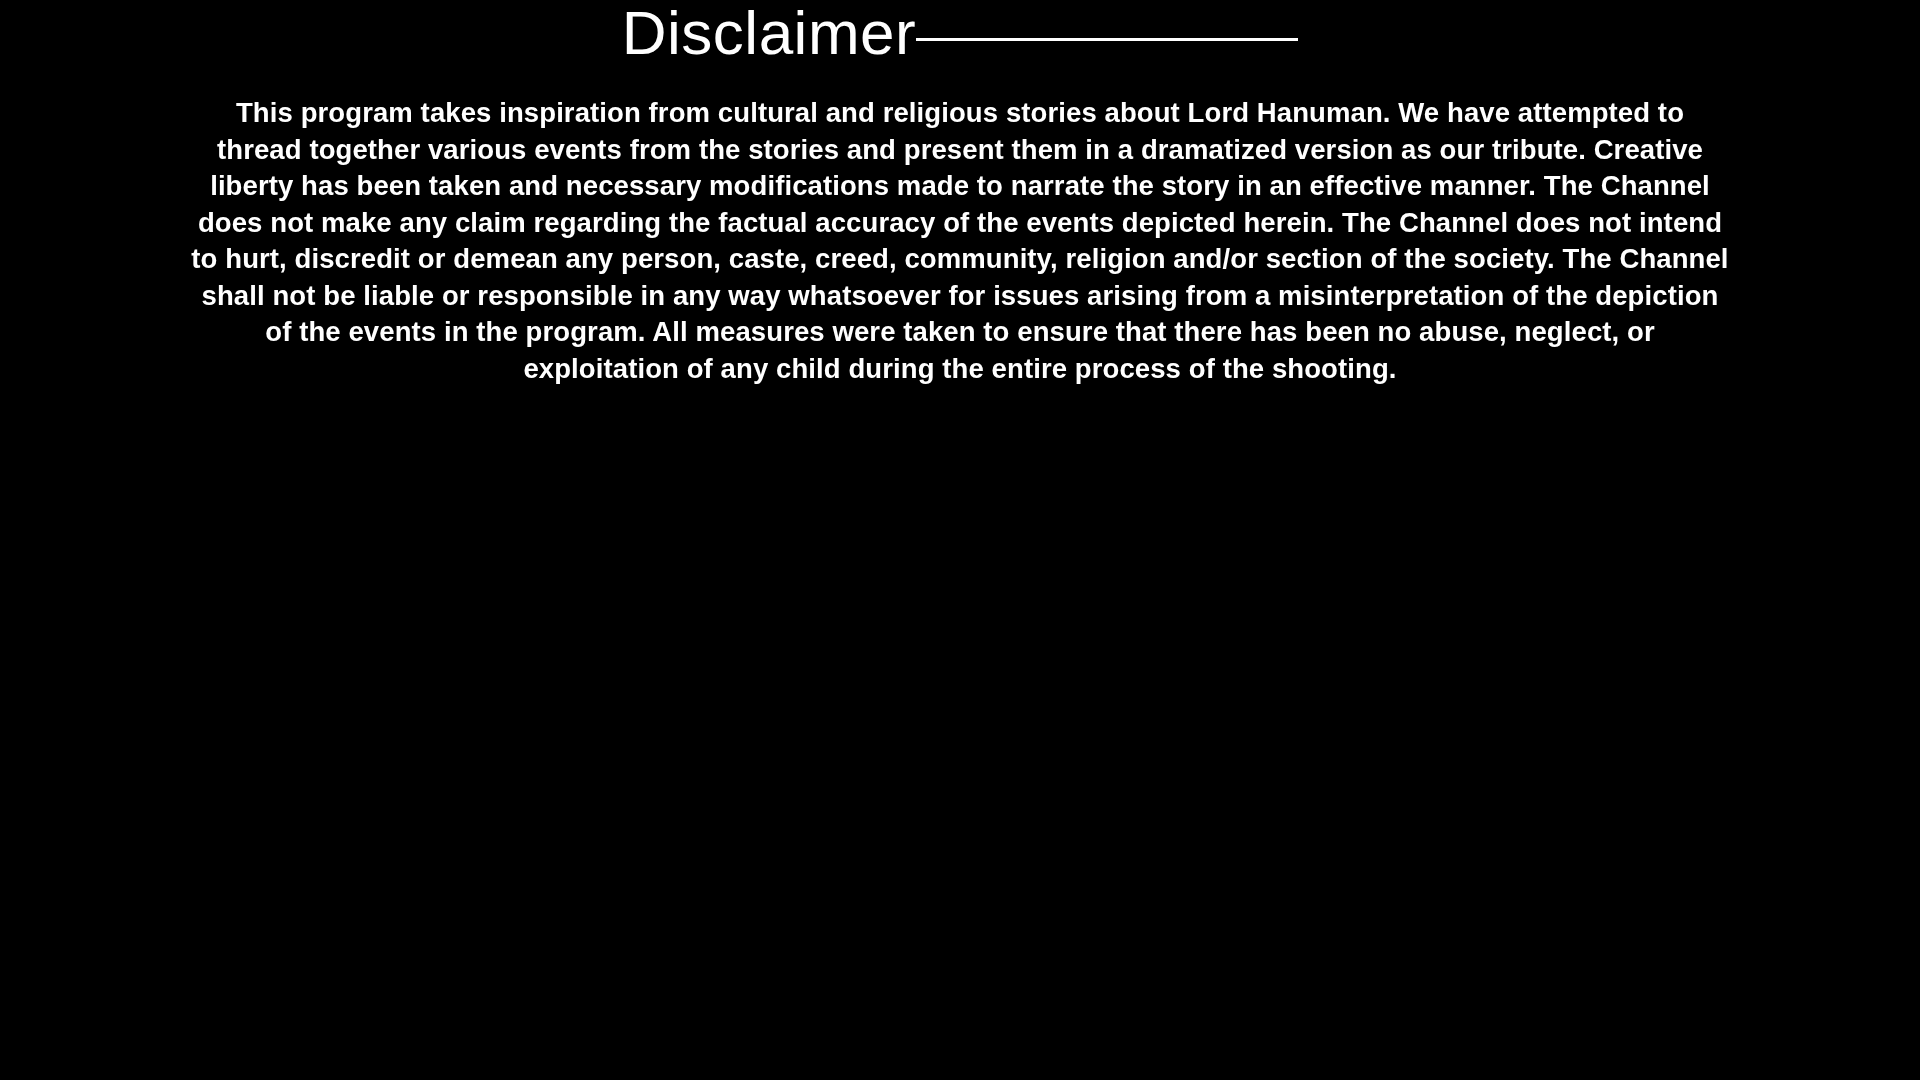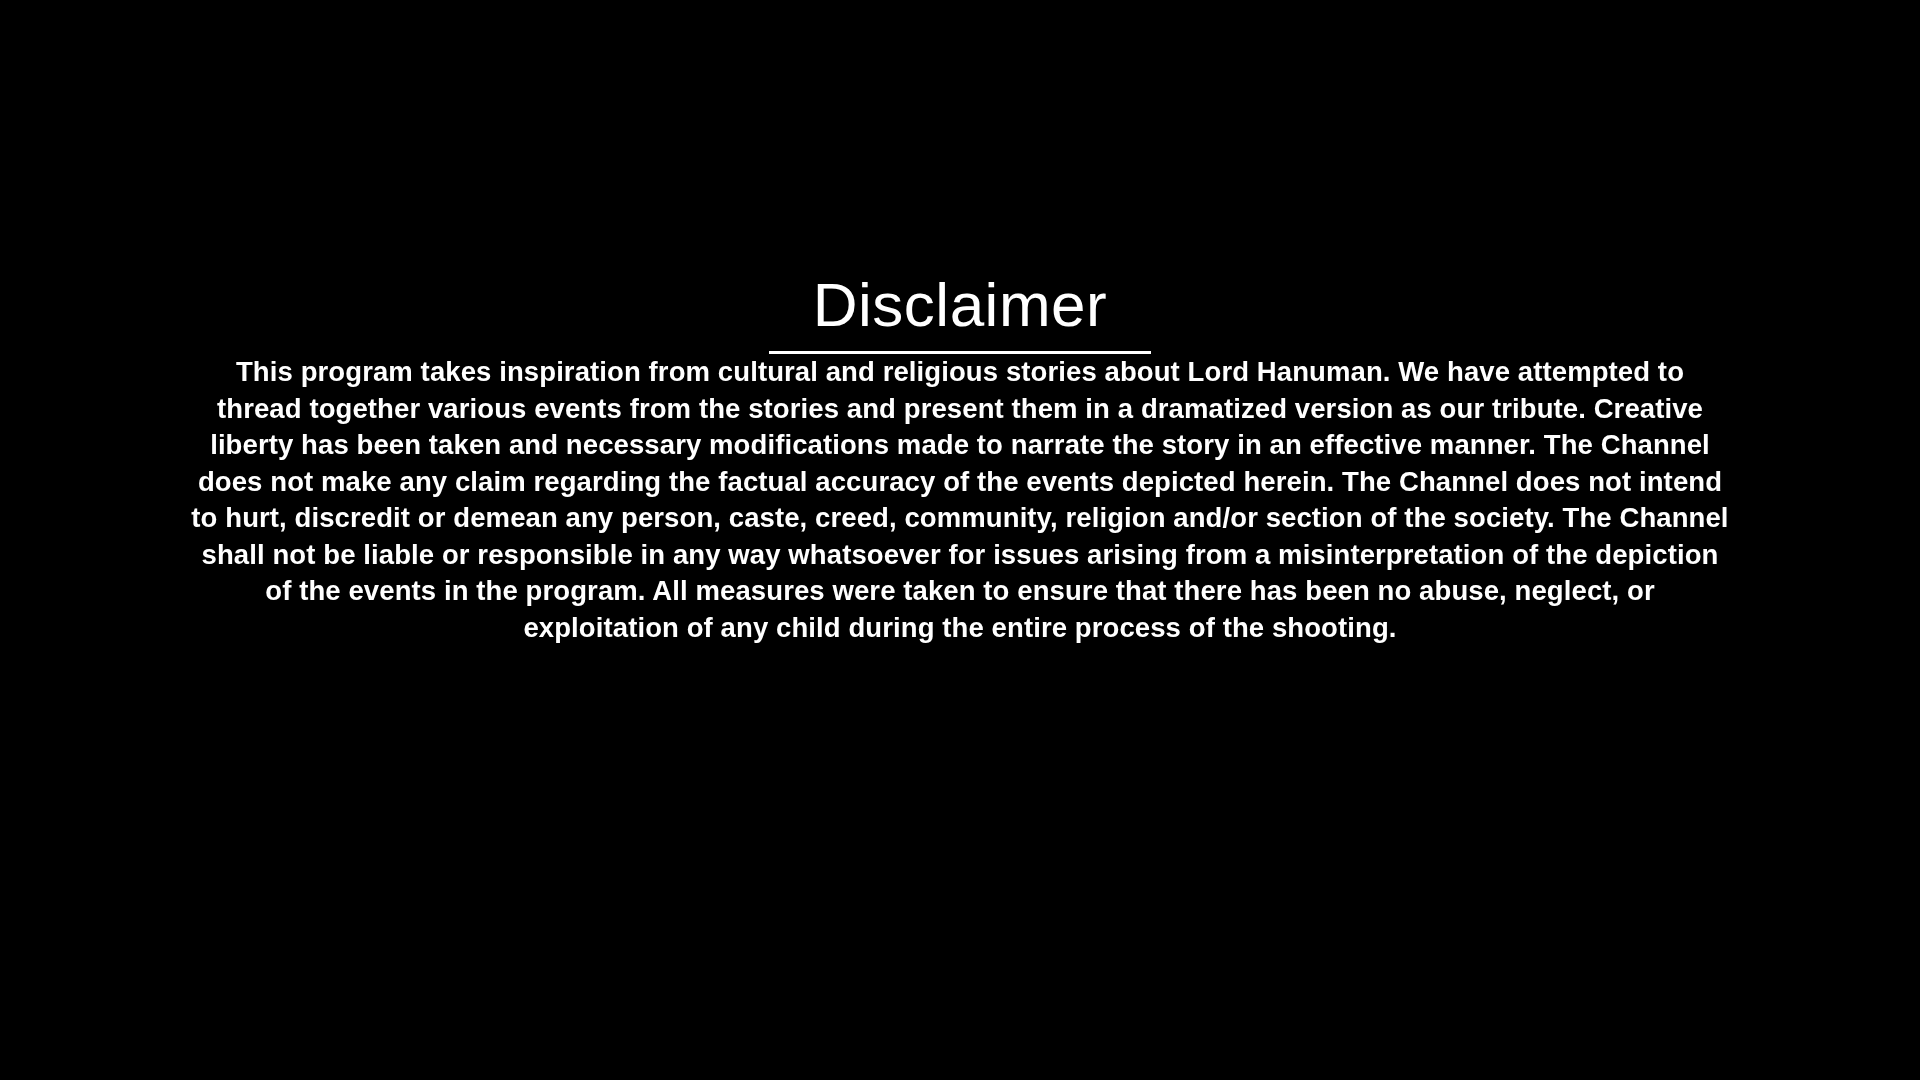--- a/index.html
+++ b/index.html
@@ -17,40 +17,39 @@
   .slide {
     position: relative;
     width: 1920px;
     height: 1080px;
     background: #000000;
     display: flex;
     flex-direction: column;
     align-items: center;
   }
   .title-block {
-    margin-top: 272px;
     display: flex;
-    flex-direction: column;
     align-items: center;
   }
   .title {
     font-size: 62px;
     font-weight: 400;
     line-height: 1.05;
     letter-spacing: 0.5px;
     color: #ffffff;
     text-align: center;
   }
   .title-rule {
     margin-top: 14px;
     width: 382px;
     height: 3px;
     background: #ffffff;
   }
   .body-text {
+    margin-top: 30px;
     width: 1540px;
     text-align: center;
     font-size: 27.5px;
     font-weight: 700;
     line-height: 36.5px;
     letter-spacing: 0.1px;
     color: #ffffff;
     white-space: pre-line;
   }
 </style>

